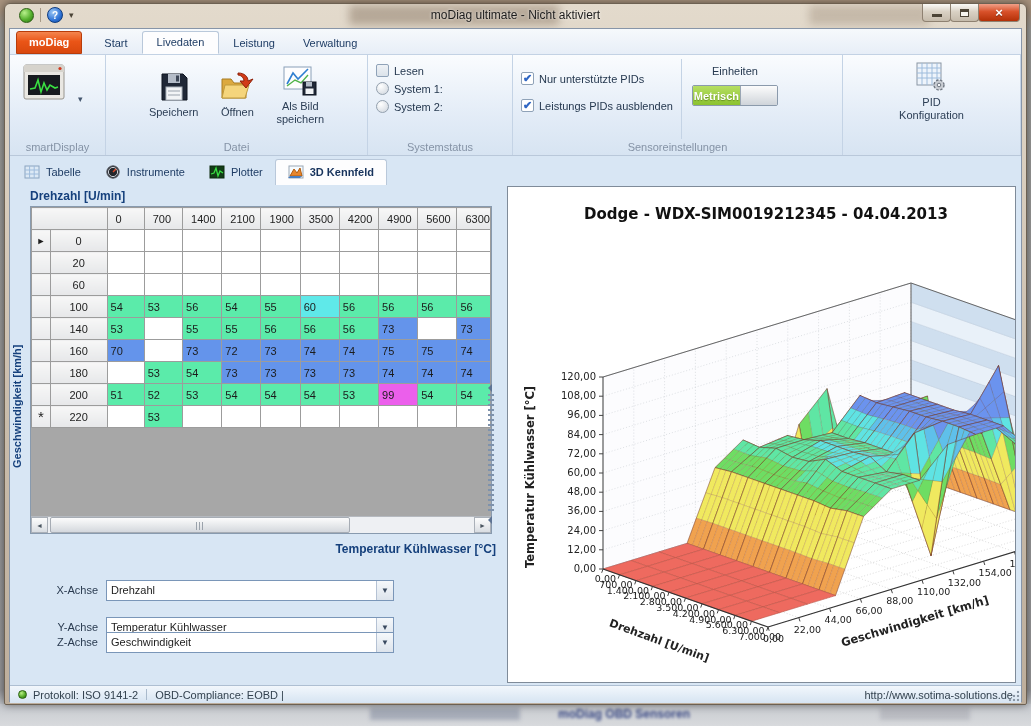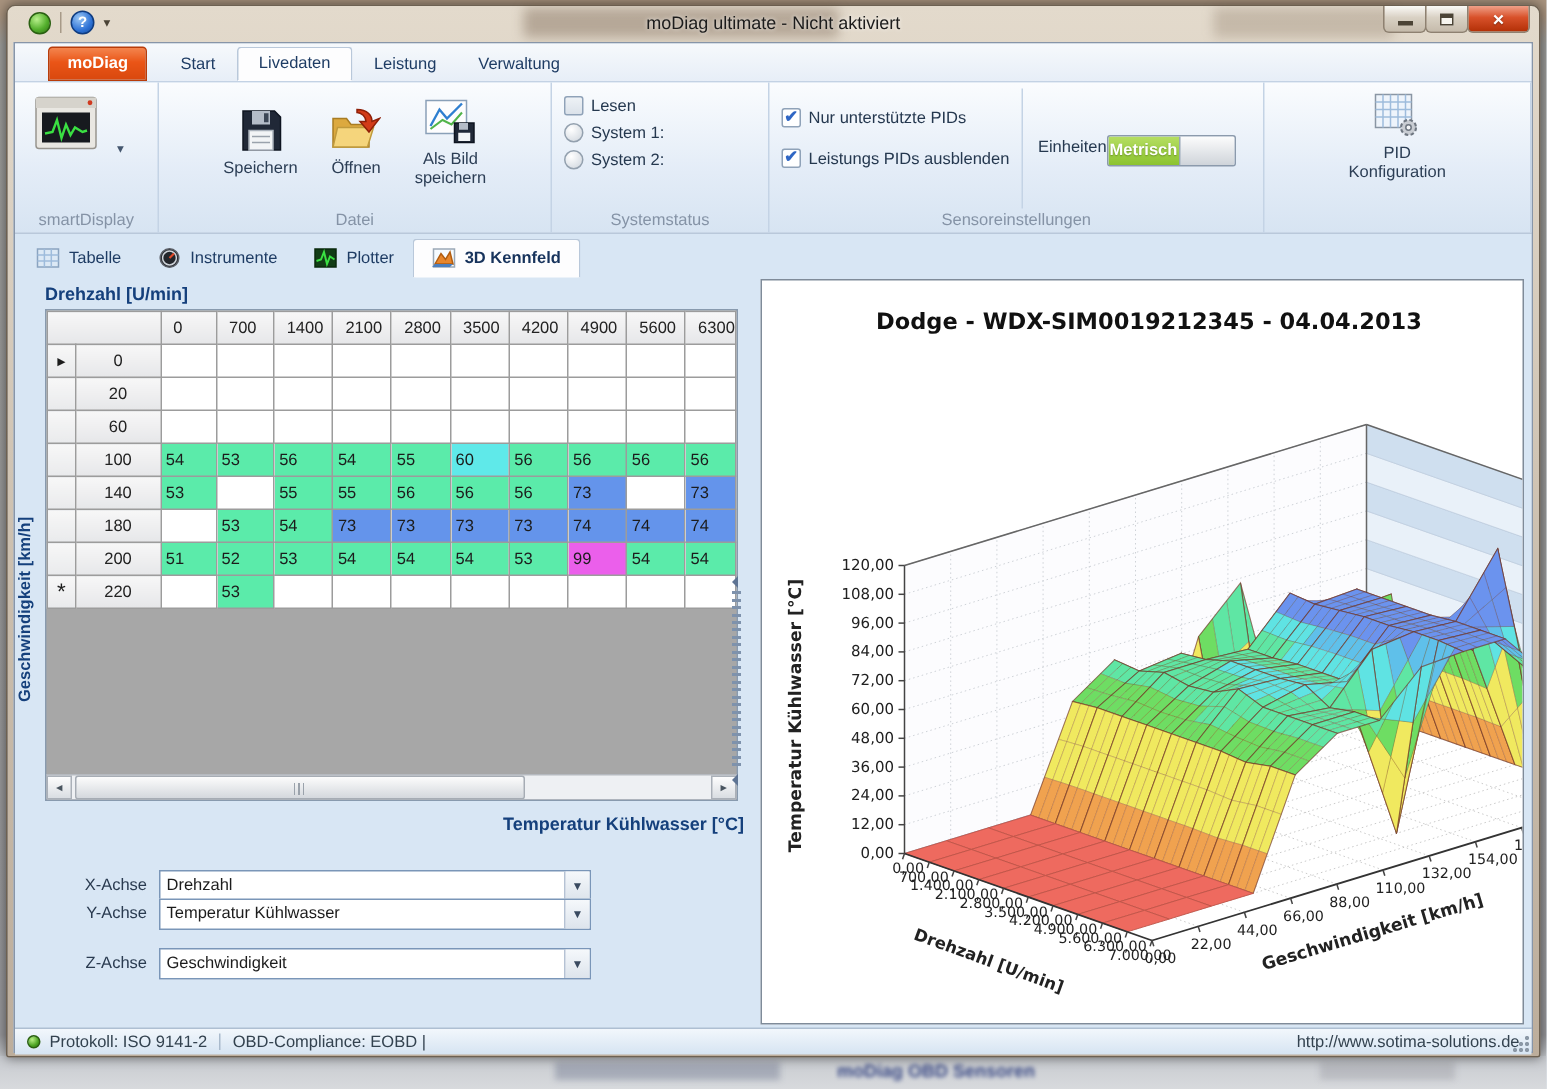--- a/index.html
+++ b/index.html
@@ -39,39 +39,39 @@
   .glyph-restore { width:9px; height:8px; border:1px solid #4c4436; border-top:3px solid #4c4436; background:#f7f5ef; }
   .glyph-close { color:#fff; font-weight:bold; font-size:13px; text-shadow:0 1px 1px rgba(0,0,0,.4); line-height:1; }
 
   .client { position:relative; height:674px; background:#d8e6f4; border:1px solid #8795a8; }
 
   
   .ribbon-tabs { position:relative; height:26px; background:linear-gradient(180deg,#f6f9fc,#e7eef7);
      border-bottom:1px solid #c3d2e4; display:flex; align-items:flex-end; padding-left:6px; }
   .rtab { padding:4px 14px 5px; font-size:11px; color:#1e3c64; border-radius:3px 3px 0 0; }
   .rtab.accent { background:linear-gradient(180deg,#f4854e,#ea5517 45%,#d9480e); color:#fff; font-weight:bold;
-     border:1px solid #b83c0a; margin-right:8px; padding:4px 12px 5px;margin-left:16px; }
+     border:1px solid #b83c0a; margin-right:8px; padding:4px 12px 5px; }
   .rtab.active { background:#fdfdfe; border:1px solid #b9c8da; border-bottom:1px solid #fdfdfe; font-weight:normal; }
 
   
   .ribbon { position:relative; height:101px; background:linear-gradient(180deg,#fafcfe,#e3ecf7 60%,#d7e4f2);
      border-bottom:1px solid #b9c8da; display:flex; }
   .rgroup { position:relative; border-right:1px solid #c4d3e5; padding:4px 6px 16px; display:flex; align-items:flex-start; }
   .rgroup-label { position:absolute; left:0; right:0; bottom:2px; text-align:center; font-size:11px; color:#8593a6; }
   .bigbtn { display:flex; flex-direction:column; align-items:center; justify-content:center; padding:2px 6px; }
   .bigbtn .cap { margin-top:3px; color:#2c3e55; text-align:center; white-space:pre-line; line-height:1.15; }
   .smallstack { display:flex; gap:10px; padding-top:4px; }
   .drop-caret { font-size:9px; color:#44566e; margin-left:2px; align-self:center; }
   .checkrow { display:flex; align-items:center; gap:5px; margin:5px 2px; color:#25384f; }
   .cb { width:13px; height:13px; background:#fff; border:1px solid #8fa2b8; border-radius:2px;
         display:flex; align-items:center; justify-content:center; font-size:11px; color:#2f66c4; font-weight:bold; line-height:1; }
   .cb.off { background:linear-gradient(180deg,#eef2f6,#dbe2ea); }
   .radio { width:13px; height:13px; border-radius:50%; border:1px solid #93a0ae;
         background:radial-gradient(circle at 35% 30%,#ffffff,#cdd4dc); }
-  .einheiten { display:flex; flex-direction:row; align-items:center; padding:2px 10px 0; border-left:1px solid #c4d3e5; margin-left:6px; align-self:stretch; }
+  .einheiten { display:flex; flex-direction:column; align-items:center; padding:2px 10px 0; border-left:1px solid #c4d3e5; margin-left:6px; align-self:stretch; }
   .einheiten .t { color:#25384f; margin:4px 0 8px; }
   .toggle { width:86px; height:21px; border:1px solid #8b9aac; border-radius:2px; display:flex; overflow:hidden; }
   .toggle .on { flex:1.3; background:linear-gradient(180deg,#b5de62,#8cc32f); color:#fff; font-weight:bold;
         display:flex; align-items:center; justify-content:center; text-shadow:0 1px 1px rgba(60,90,10,.5); }
   .toggle .knob { flex:1; background:linear-gradient(180deg,#fcfcfc,#cfd4da); border-left:1px solid #9aa6b4; }
 
   
   .content { position:relative; height:529px; background:#d8e6f4; }
   .viewtabs { position:absolute; left:2px; top:2px; height:27px; display:flex; align-items:flex-end; }
   .vtab { display:flex; align-items:center; gap:6px; padding:5px 12px 6px; color:#1e3c64; font-size:11px;
@@ -337,21 +337,21 @@
               <col style="width:40px">
               <col style="width:18px">
             </colgroup>
             <tbody>
               <tr>
                 <th colspan="2"></th>
                 <th style="text-align:left;padding-left:8px">0</th>
                 <th style="text-align:left;padding-left:8px">700</th>
                 <th style="text-align:left;padding-left:8px">1400</th>
                 <th style="text-align:left;padding-left:8px">2100</th>
-                <th style="text-align:left;padding-left:8px">2800</th>
+                <th style="text-align:left;padding-left:8px">1900</th>
                 <th style="text-align:left;padding-left:8px">3500</th>
                 <th style="text-align:left;padding-left:8px">4200</th>
                 <th style="text-align:left;padding-left:8px">4900</th>
                 <th style="text-align:left;padding-left:8px">5600</th>
                 <th style="text-align:left;padding-left:8px">6300</th>
               </tr>
               <tr>
                 <td class="marker" style="font-size:9px">►</td>
                 <th class="rowhead">0</th>
                 <td class="cell" style="background:#fff"></td>
@@ -413,20 +413,34 @@
                 <td class="cell" style="background:#5bebaa">53</td>
                 <td class="cell" style="background:#fff"></td>
                 <td class="cell" style="background:#5bebaa">55</td>
                 <td class="cell" style="background:#5bebaa">55</td>
                 <td class="cell" style="background:#5bebaa">56</td>
                 <td class="cell" style="background:#5bebaa">56</td>
                 <td class="cell" style="background:#5bebaa">56</td>
                 <td class="cell" style="background:#6494eb">73</td>
                 <td class="cell" style="background:#fff"></td>
                 <td class="cell" style="background:#6494eb">73</td>
+              </tr>
+              <tr>
+                <td class="marker" style="font-size:9px"></td>
+                <th class="rowhead">160</th>
+                <td class="cell" style="background:#6494eb">70</td>
+                <td class="cell" style="background:#fff"></td>
+                <td class="cell" style="background:#6494eb">73</td>
+                <td class="cell" style="background:#6494eb">72</td>
+                <td class="cell" style="background:#6494eb">73</td>
+                <td class="cell" style="background:#6494eb">74</td>
+                <td class="cell" style="background:#6494eb">74</td>
+                <td class="cell" style="background:#6494eb">75</td>
+                <td class="cell" style="background:#6494eb">75</td>
+                <td class="cell" style="background:#6494eb">74</td>
               </tr>
               <tr>
                 <td class="marker" style="font-size:9px"></td>
                 <th class="rowhead">180</th>
                 <td class="cell" style="background:#fff"></td>
                 <td class="cell" style="background:#5bebaa">53</td>
                 <td class="cell" style="background:#5bebaa">54</td>
                 <td class="cell" style="background:#6494eb">73</td>
                 <td class="cell" style="background:#6494eb">73</td>
                 <td class="cell" style="background:#6494eb">73</td>
@@ -481,21 +495,21 @@
       <div class="temp-label">Temperatur Kühlwasser [°C]</div>
 
       <div id="axis-rows">
           <div class="axisrow" style="top: 423px;">
             <span class="lab">X-Achse</span>
             <div class="combo">
               <span class="val">Drehzahl</span>
               <span class="btn">▼</span>
             </div>
           </div>
-          <div class="axisrow" style="top: 442px;">
+          <div class="axisrow" style="top: 460px;">
             <span class="lab">Y-Achse</span>
             <div class="combo">
               <span class="val">Temperatur Kühlwasser</span>
               <span class="btn">▼</span>
             </div>
           </div>
           <div class="axisrow" style="top: 475px;">
             <span class="lab">Z-Achse</span>
             <div class="combo">
               <span class="val">Geschwindigkeit</span>

